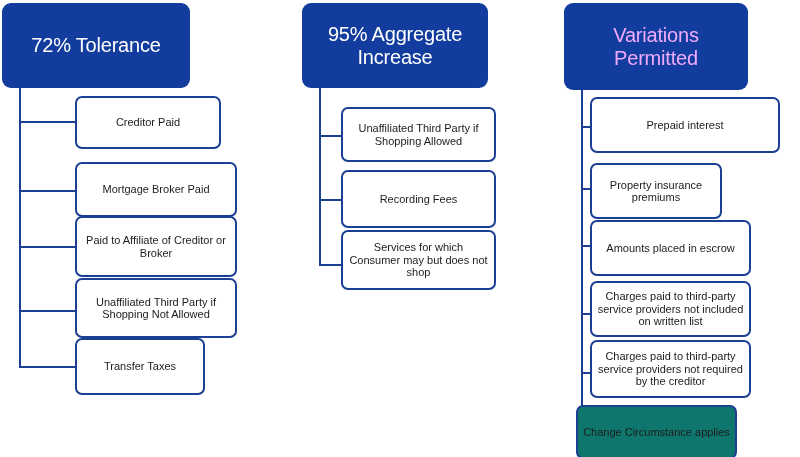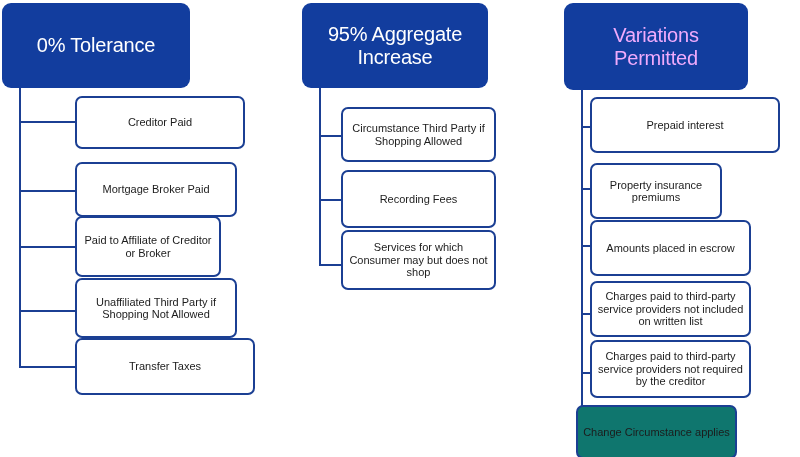--- a/index.html
+++ b/index.html
@@ -79,62 +79,62 @@
   }
 </style>
 </head>
 <body style="background: rgb(255, 255, 255);">
 
 <div class="diagram">
 
   <div class="column">
 
     <div class="header-box" style="left: 2px; top: 3px; width: 188px; height: 85px; font-size: 20px; background: rgb(18, 61, 158); color: rgb(255, 255, 255);">
-      <span>0% Tolerance</span>
+      <span>72% Tolerance</span>
     </div>
 
     <div class="conn-v" style="left: 19px; top: 88px; height: 280px; background: rgb(27, 63, 147);"></div>
 
     <div class="conn-h" style="left: 19px; top: 121px; width: 58px; background: rgb(27, 63, 147);"></div>
     <div class="conn-h" style="left: 19px; top: 190px; width: 58px; background: rgb(27, 63, 147);"></div>
     <div class="conn-h" style="left: 19px; top: 246px; width: 58px; background: rgb(27, 63, 147);"></div>
     <div class="conn-h" style="left: 19px; top: 310px; width: 58px; background: rgb(27, 63, 147);"></div>
     <div class="conn-h" style="left: 19px; top: 366px; width: 58px; background: rgb(27, 63, 147);"></div>
 
-    <div class="child-box" style="left: 75px; top: 96px; width: 170px; height: 53px; border-color: rgb(27, 63, 147); background: rgb(255, 255, 255); color: rgb(28, 28, 28);">
+    <div class="child-box" style="left: 75px; top: 96px; width: 146px; height: 53px; border-color: rgb(27, 63, 147); background: rgb(255, 255, 255); color: rgb(28, 28, 28);">
       <span>Creditor Paid</span>
     </div>
     <div class="child-box" style="left: 75px; top: 162px; width: 162px; height: 55px; border-color: rgb(27, 63, 147); background: rgb(255, 255, 255); color: rgb(28, 28, 28);">
       <span>Mortgage Broker Paid</span>
     </div>
-    <div class="child-box" style="left: 75px; top: 216px; width: 146px; height: 61px; border-color: rgb(27, 63, 147); background: rgb(255, 255, 255); color: rgb(28, 28, 28);">
+    <div class="child-box" style="left: 75px; top: 216px; width: 162px; height: 61px; border-color: rgb(27, 63, 147); background: rgb(255, 255, 255); color: rgb(28, 28, 28);">
       <span>Paid to Affiliate of Creditor or Broker</span>
     </div>
     <div class="child-box" style="left: 75px; top: 278px; width: 162px; height: 60px; border-color: rgb(27, 63, 147); background: rgb(255, 255, 255); color: rgb(28, 28, 28);">
       <span>Unaffiliated Third Party if Shopping Not Allowed</span>
     </div>
-    <div class="child-box" style="left: 75px; top: 338px; width: 180px; height: 57px; border-color: rgb(27, 63, 147); background: rgb(255, 255, 255); color: rgb(28, 28, 28);">
+    <div class="child-box" style="left: 75px; top: 338px; width: 130px; height: 57px; border-color: rgb(27, 63, 147); background: rgb(255, 255, 255); color: rgb(28, 28, 28);">
       <span>Transfer Taxes</span>
     </div>
   </div>
 
   <div class="column">
 
     <div class="header-box" style="left: 302px; top: 3px; width: 186px; height: 85px; font-size: 20px; background: rgb(18, 61, 158); color: rgb(255, 255, 255);">
       <span>95% Aggregate Increase</span>
     </div>
 
     <div class="conn-v" style="left: 319px; top: 88px; height: 178px; background: rgb(27, 63, 147);"></div>
 
     <div class="conn-h" style="left: 319px; top: 135px; width: 24px; background: rgb(27, 63, 147);"></div>
     <div class="conn-h" style="left: 319px; top: 199px; width: 24px; background: rgb(27, 63, 147);"></div>
     <div class="conn-h" style="left: 319px; top: 264px; width: 24px; background: rgb(27, 63, 147);"></div>
 
     <div class="child-box" style="left: 341px; top: 107px; width: 155px; height: 55px; border-color: rgb(27, 63, 147); background: rgb(255, 255, 255); color: rgb(28, 28, 28);">
-      <span>Circumstance Third Party if Shopping Allowed</span>
+      <span>Unaffiliated Third Party if Shopping Allowed</span>
     </div>
     <div class="child-box" style="left: 341px; top: 170px; width: 155px; height: 58px; border-color: rgb(27, 63, 147); background: rgb(255, 255, 255); color: rgb(28, 28, 28);">
       <span>Recording Fees</span>
     </div>
     <div class="child-box" style="left: 341px; top: 230px; width: 155px; height: 60px; border-color: rgb(27, 63, 147); background: rgb(255, 255, 255); color: rgb(28, 28, 28);">
       <span>Services for which Consumer may but does not shop</span>
     </div>
   </div>
 
   <div class="column">

